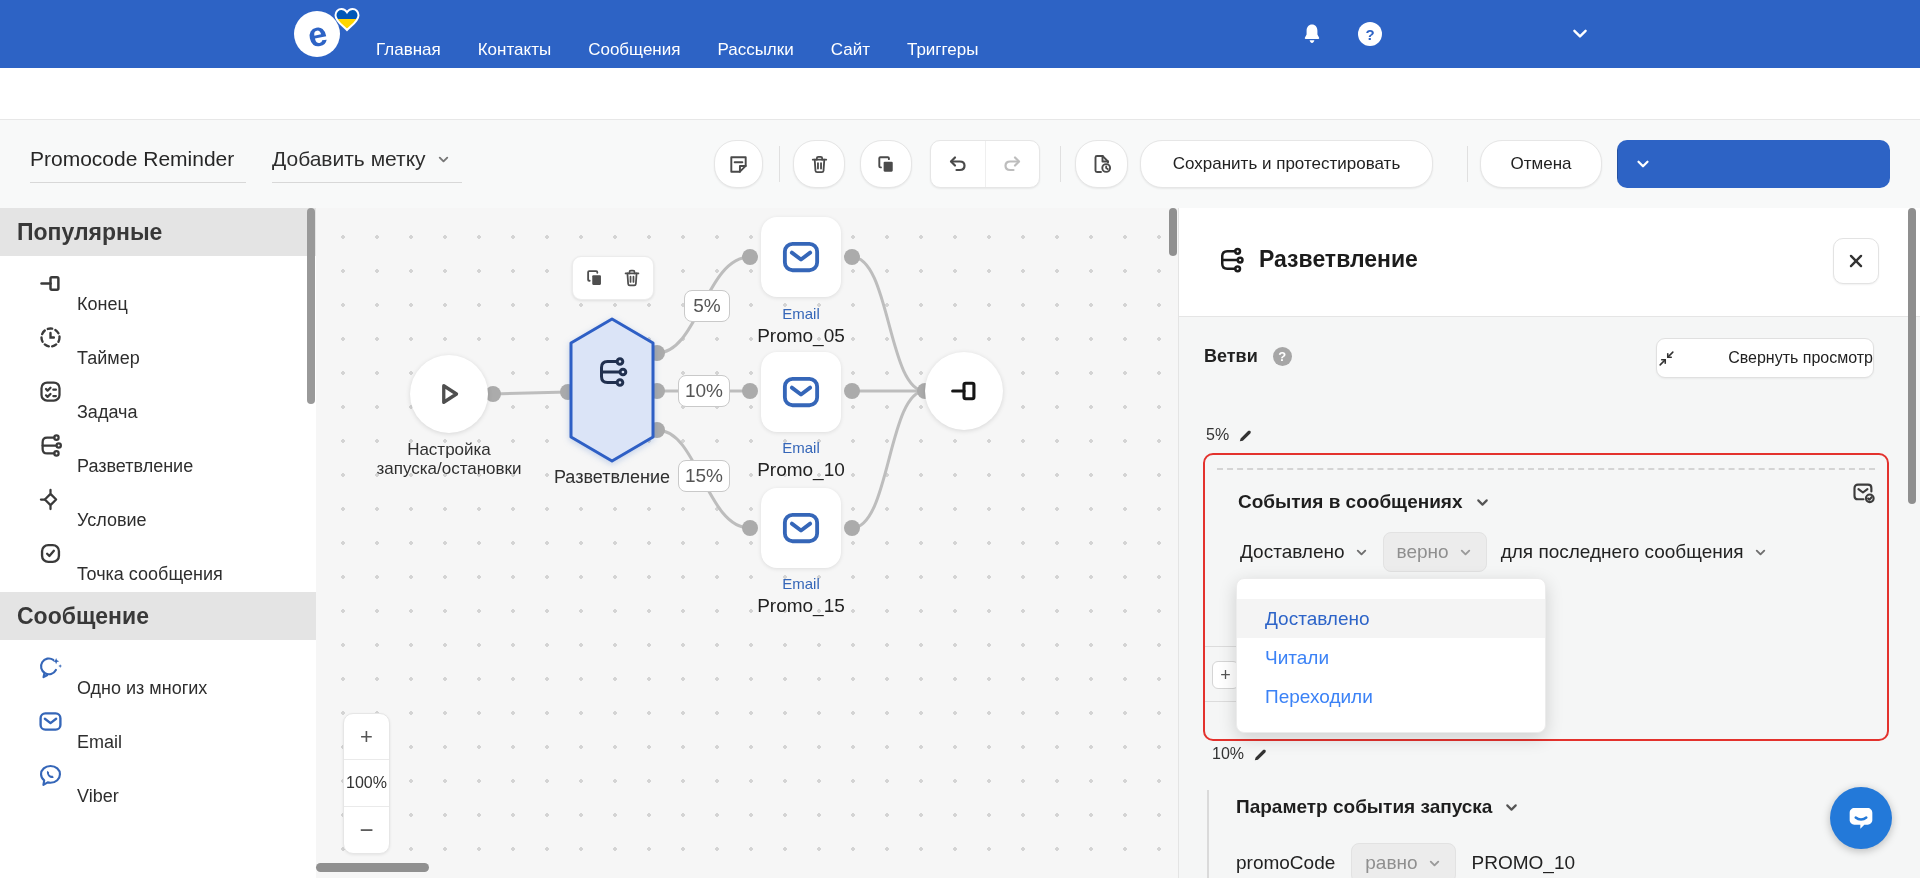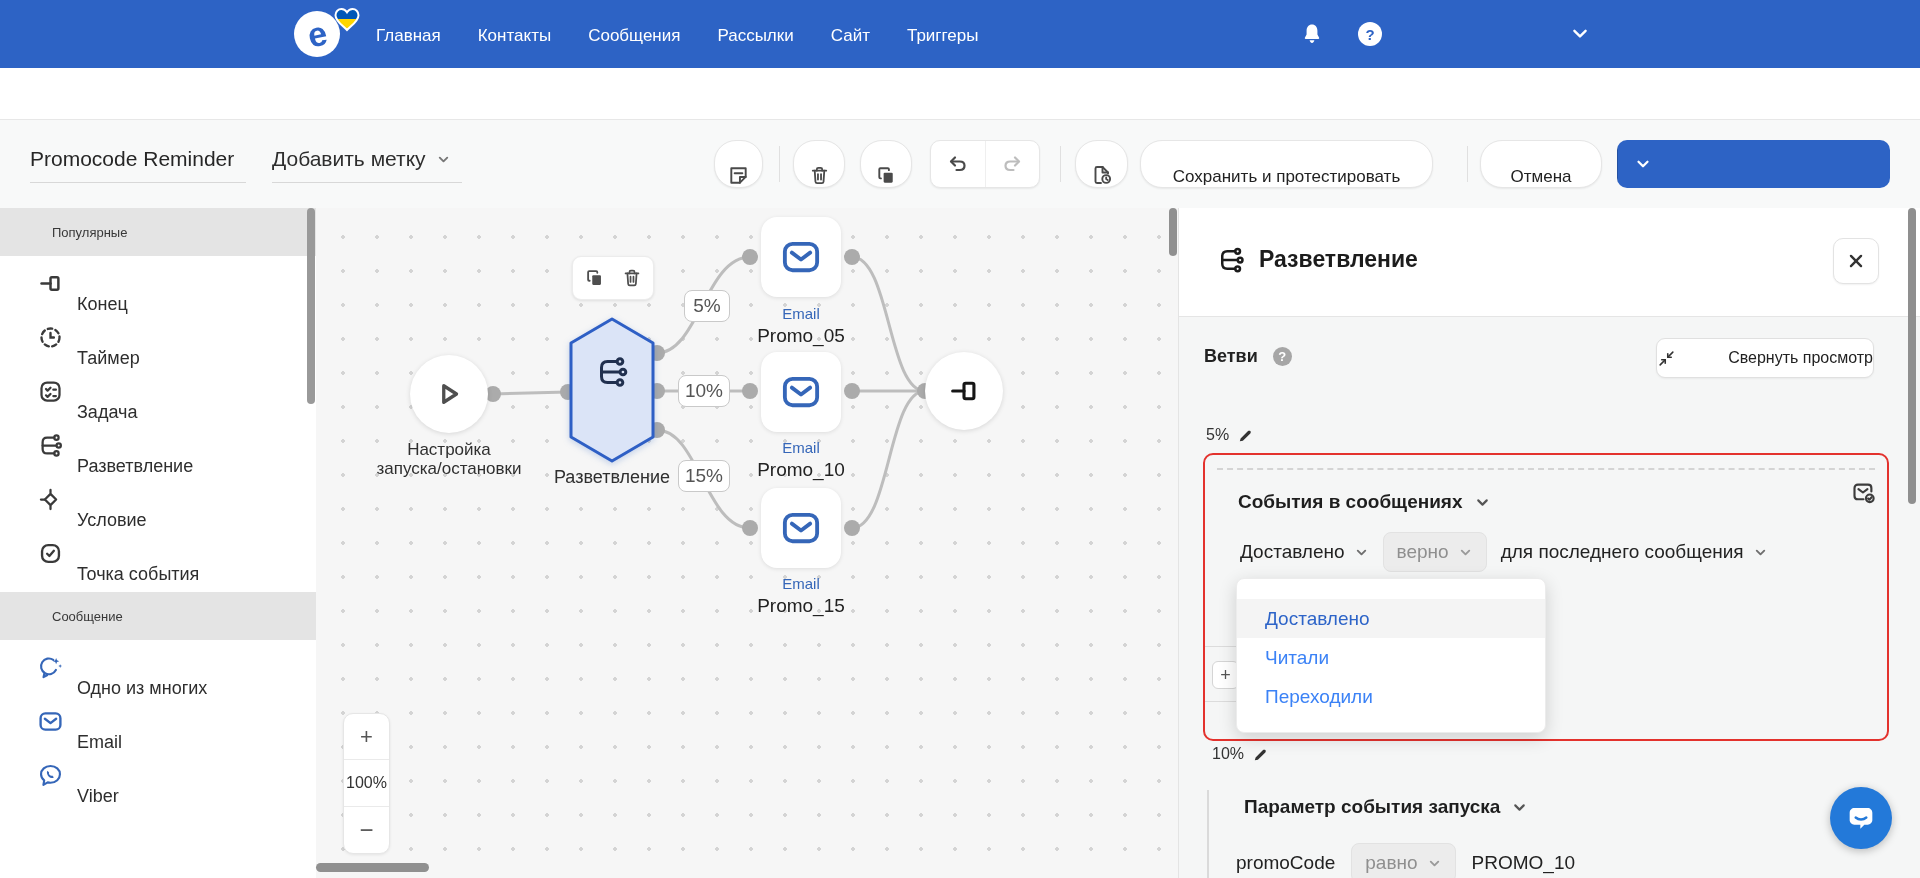--- a/index.html
+++ b/index.html
@@ -5,45 +5,45 @@
   * { margin:0; padding:0; box-sizing:border-box; }
   html,body { width:1920px; height:878px; overflow:hidden; font-family:"Liberation Sans", sans-serif; background:#fff; }
   svg { display:block; }
 
   
   .nav { position:absolute; left:0; top:0; width:1920px; height:68px; background:#2d63c5; }
   .logo-wrap { position:absolute; left:294px; top:9px; width:72px; height:52px; cursor:pointer; }
   .logo-circle { position:absolute; left:0; top:2px; width:46px; height:46px; border-radius:50%; background:#fff; display:flex; align-items:center; justify-content:center; }
   .logo-e { color:#2d63c5; font-size:34px; font-weight:bold; transform:rotate(-12deg); }
   .logo-heart { position:absolute; left:38px; top:-4px; }
-  .nav-items { position:absolute; left:376px; top:2px; height:68px; display:flex; align-items:center; gap:37px; }
+  .nav-items { position:absolute; left:376px; top:16px; height:68px; display:flex; align-items:center; gap:37px; }
   .nav-item { color:#fff; font-size:17px; cursor:pointer; white-space:nowrap; }
   .nav-ico { position:absolute; top:21px; color:#fff; cursor:pointer; }
   .nav-bell { left:1299px; width:26px; height:26px; }
   .nav-help { left:1358px; top:22px; width:24px; height:24px; border-radius:50%; background:#fff; color:#2d63c5; font-weight:bold; font-size:15px; display:flex; align-items:center; justify-content:center; cursor:pointer; }
   .nav-chev { left:1570px; top:26px; width:20px; height:16px; }
 
   
   .topstrip { position:absolute; left:0; top:68px; width:1920px; height:52px; background:#fff; border-bottom:1px solid #e7e7e7; }
   .toolbar { position:absolute; left:0; top:120px; width:1920px; height:88px; background:#f8f9f9; }
   .flow-title { position:absolute; left:30px; top:27px; font-size:21px; color:#262626; padding:0 12px 11px 0; border-bottom:1px solid #d8d8d8; min-width:216px; cursor:text; }
   .add-tag { position:absolute; left:272px; top:27px; font-size:21px; color:#2e2e2e; padding:0 4px 11px 0; border-bottom:1px solid #d8d8d8; min-width:190px; cursor:pointer; display:flex; align-items:center; gap:10px; }
-  .tb-btn { position:absolute; top:20px; height:48px; background:#fff; border:1px solid #e6e6e6; border-radius:22px; box-shadow:0 1px 2px rgba(0,0,0,.07); display:flex; align-items:flex-end; justify-content:center; color:#4a4a4a; cursor:pointer; }
+  .tb-btn { position:absolute; top:20px; height:48px; background:#fff; border:1px solid #e6e6e6; border-radius:22px; box-shadow:0 1px 2px rgba(0,0,0,.07); display:flex; align-items:center; justify-content:center; color:#4a4a4a; cursor:pointer; }
   .tb-div { position:absolute; top:26px; width:1px; height:36px; background:#e0e0e0; }
   .tb-text { font-size:17px; color:#222; }
   .seg { position:absolute; left:930px; top:20px; width:110px; height:48px; background:#fff; border:1px solid #e6e6e6; border-radius:10px; box-shadow:0 1px 2px rgba(0,0,0,.07); display:flex; }
   .seg > div { flex:1; display:flex; align-items:center; justify-content:center; cursor:pointer; }
   .seg > div:first-child { border-right:1px solid #efefef; }
   .btn-primary { position:absolute; left:1617px; top:20px; width:273px; height:48px; background:#2d63c5; border-radius:10px; display:flex; color:#fff; cursor:pointer; overflow:hidden; }
   .btn-primary .lbl { width:223px; display:flex; align-items:center; justify-content:center; font-size:17px; }
   .btn-primary .chv { width:50px; display:flex; align-items:center; justify-content:center; border-left:1px solid rgba(0,0,0,.18); }
 
   
   .sidebar { position:absolute; left:0; top:208px; width:316px; height:670px; background:#fff; }
-  .sb-header { height:48px; background:#e4e4e4; display:flex; align-items:center; padding-left:52px; font-size:13px; color:#383838; }
+  .sb-header { height:48px; background:#e4e4e4; display:flex; align-items:center; padding-left:17px; font-size:23px; color:#383838;font-weight:bold; }
   .sb-row { height:54px; display:flex; align-items:center; padding-left:37px; gap:13px; cursor:grab; }
   .sb-row .ic { width:27px; height:27px; color:#3a3a3a; flex:none; }
   .sb-row.blue .ic { color:#3566b8; }
   .sb-row .lb { font-size:18px; color:#2e2e2e;margin-top:43px; }
   .sb-gap { height:12px; }
   .sb-thumb { position:absolute; right:1px; top:0; width:8px; height:196px; background:#999; border-radius:4px; }
 
   
   .canvas { position:absolute; left:316px; top:208px; width:862px; height:670px; background:#f6f6f6;
             background-image:radial-gradient(circle,#d4d4d4 1.6px, transparent 1.7px); background-size:34px 34px; background-position:10px 12px; }
@@ -88,21 +88,21 @@
   .dd-inline { display:flex; align-items:center; gap:9px; cursor:pointer; }
   .opbox { height:40px; background:#ececec; border:1px solid #e2e2e2; border-radius:8px; display:flex; align-items:center; gap:9px; padding:0 13px; color:#8f8f8f; cursor:pointer; }
   .chev-sm { width:15px; height:15px; color:#6f6f6f; flex:none; }
   .stub { position:absolute; left:26px; top:438px; width:38px; height:56px; border-top:1px solid #dcdcdc; border-bottom:1px solid #dcdcdc; z-index:2; }
   .add-btn { position:absolute; left:33px; top:453px; width:27px; height:28px; background:#fff; border:1px solid #d5d5d5; border-radius:6px; display:flex; align-items:center; justify-content:center; font-size:18px; color:#555; z-index:2; cursor:pointer; }
   .dropdown { position:absolute; left:57px; top:370px; width:310px; height:155px; background:#fff; border-radius:8px; border:1px solid #ececec; box-shadow:0 5px 18px rgba(0,0,0,.16); z-index:3; padding-top:20px; }
   .dd-opt { height:39px; display:flex; align-items:center; padding-left:28px; font-size:19px; color:#3b82f6; cursor:pointer; }
   .dd-opt.sel { background:#f4f4f4; color:#2d64c8; }
   .vline { position:absolute; left:28px; top:582px; width:2px; height:88px; background:#dadada; }
   .group2 { position:absolute; left:57px; top:588px; display:flex; align-items:center; gap:11px; cursor:pointer; }
-  .group2 .gt { font-size:19px; font-weight:bold; color:#1e1e1e;margin-left:8px; }
+  .group2 .gt { font-size:19px; font-weight:bold; color:#1e1e1e; }
   .param-row { position:absolute; left:57px; top:635px; display:flex; align-items:center; gap:16px; font-size:19px; color:#222; }
   .chat-btn { position:absolute; left:651px; top:579px; width:62px; height:62px; border-radius:50%; background:#2379d9; box-shadow:0 2px 8px rgba(0,0,0,.25); display:flex; align-items:center; justify-content:center; z-index:5; cursor:pointer; }
   .panel-scroll { position:absolute; left:729px; top:0; width:8px; height:296px; background:#8f8f8f; border-radius:4px; cursor:pointer; }
 </style>
 </head>
 <body>
 
 <svg width="0" height="0" style="position:absolute">
   <defs>
     <symbol id="i-end" viewBox="0 0 24 24" fill="none" stroke="currentColor" stroke-width="2.2" stroke-linecap="round" stroke-linejoin="round">
@@ -349,21 +349,21 @@
   <div class="sb-row">
     <svg class="ic">
         <use href="#i-cond"></use>
       </svg>
     <span class="lb">Условие</span>
   </div>
   <div class="sb-row">
     <svg class="ic">
         <use href="#i-check"></use>
       </svg>
-    <span class="lb">Точка события</span>
+    <span class="lb">Точка сообщения</span>
   </div>
   <div class="sb-gap"></div>
   <div class="sb-header">Сообщение</div>
   <div class="sb-row blue">
     <svg class="ic">
         <use href="#i-many"></use>
       </svg>
     <span class="lb">Одно из многих</span>
   </div>
   <div class="sb-row blue">

